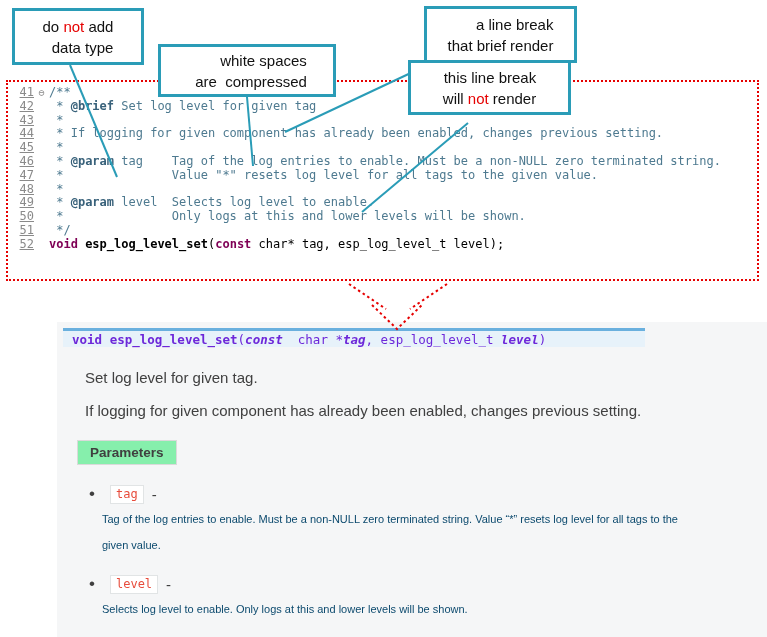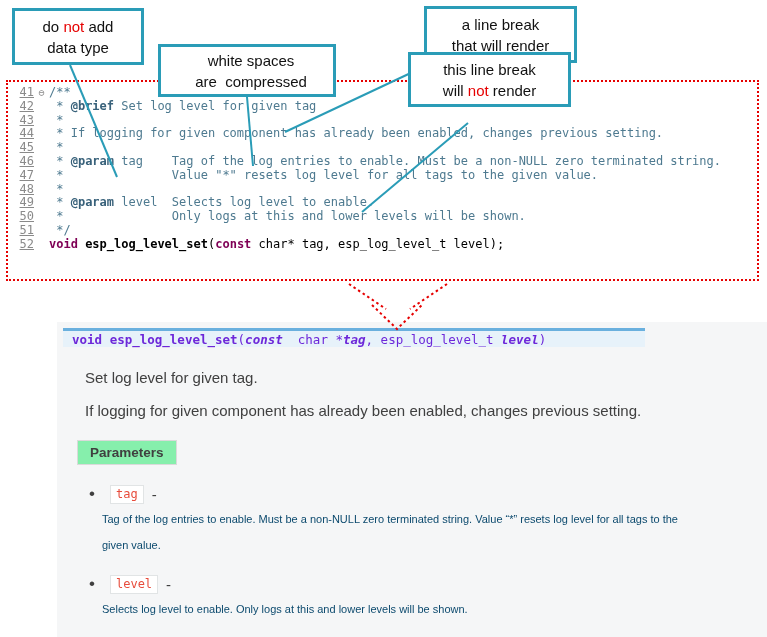--- a/index.html
+++ b/index.html
@@ -1,28 +1,28 @@
 <!DOCTYPE html>
 <html><head>
 <meta charset="utf-8">
 <style>
   html,body{margin:0;padding:0;background:#ffffff;}
   .canvas{position:relative;width:767px;height:637px;background:#fff;overflow:hidden;
           font-family:"Liberation Sans",sans-serif;}
 
   
   .callout{position:absolute;background:#fff;border:3px solid #2a9cb7;z-index:5;
-           display:flex;align-items:center;justify-content:center;text-align:center;
+           display:flex;align-items:center;justify-content:center;text-align:right;
            color:#111;font-size:15px;line-height:1.4;box-sizing:border-box;}
   .callout .cl{white-space:pre;}
   .red{color:#e60000;}
   .b-1{left:12px;top:8px;width:132px;height:57px;}
   .b-2{left:158px;top:44px;width:178px;height:53px;padding-left:8px;}
   .b-3{left:424px;top:6px;width:153px;height:57px;}
-  .b-4{left:408px;top:52px;width:163px;height:55px;}
+  .b-4{left:408px;top:60px;width:163px;height:55px;}
 
   
   .codeblock{position:absolute;left:6px;top:80px;width:753px;height:201px;
              border:2px dotted #e60000;background:#fff;z-index:1;box-sizing:border-box;
              padding-top:4px;overflow:hidden;}
   .code-line{display:flex;white-space:pre;font-family:"DejaVu Sans Mono",monospace;
              font-size:12px;line-height:13.8px;}
   .lineno{width:26px;text-align:right;color:#8a8a8a;flex:none;text-decoration:underline;}
   .fold{width:15px;text-align:center;color:#8a8a8a;font-size:10px;flex:none;}
   .codetext{flex:1;}
@@ -105,21 +105,21 @@
   <div class="callout b-2">
     <div>
       <div class="cl">white spaces</div>
       <div class="cl">are  compressed</div>
     </div>
   </div>
 
   <div class="callout b-3">
     <div>
       <div class="cl">a line break</div>
-      <div class="cl">that will render</div>
+      <div class="cl">that brief render</div>
     </div>
   </div>
 
   <div class="callout b-4">
     <div>
       <div class="cl">this line break</div>
       <div class="cl"><span>will </span><span class="red">not</span><span> render</span></div>
     </div>
   </div>
 

